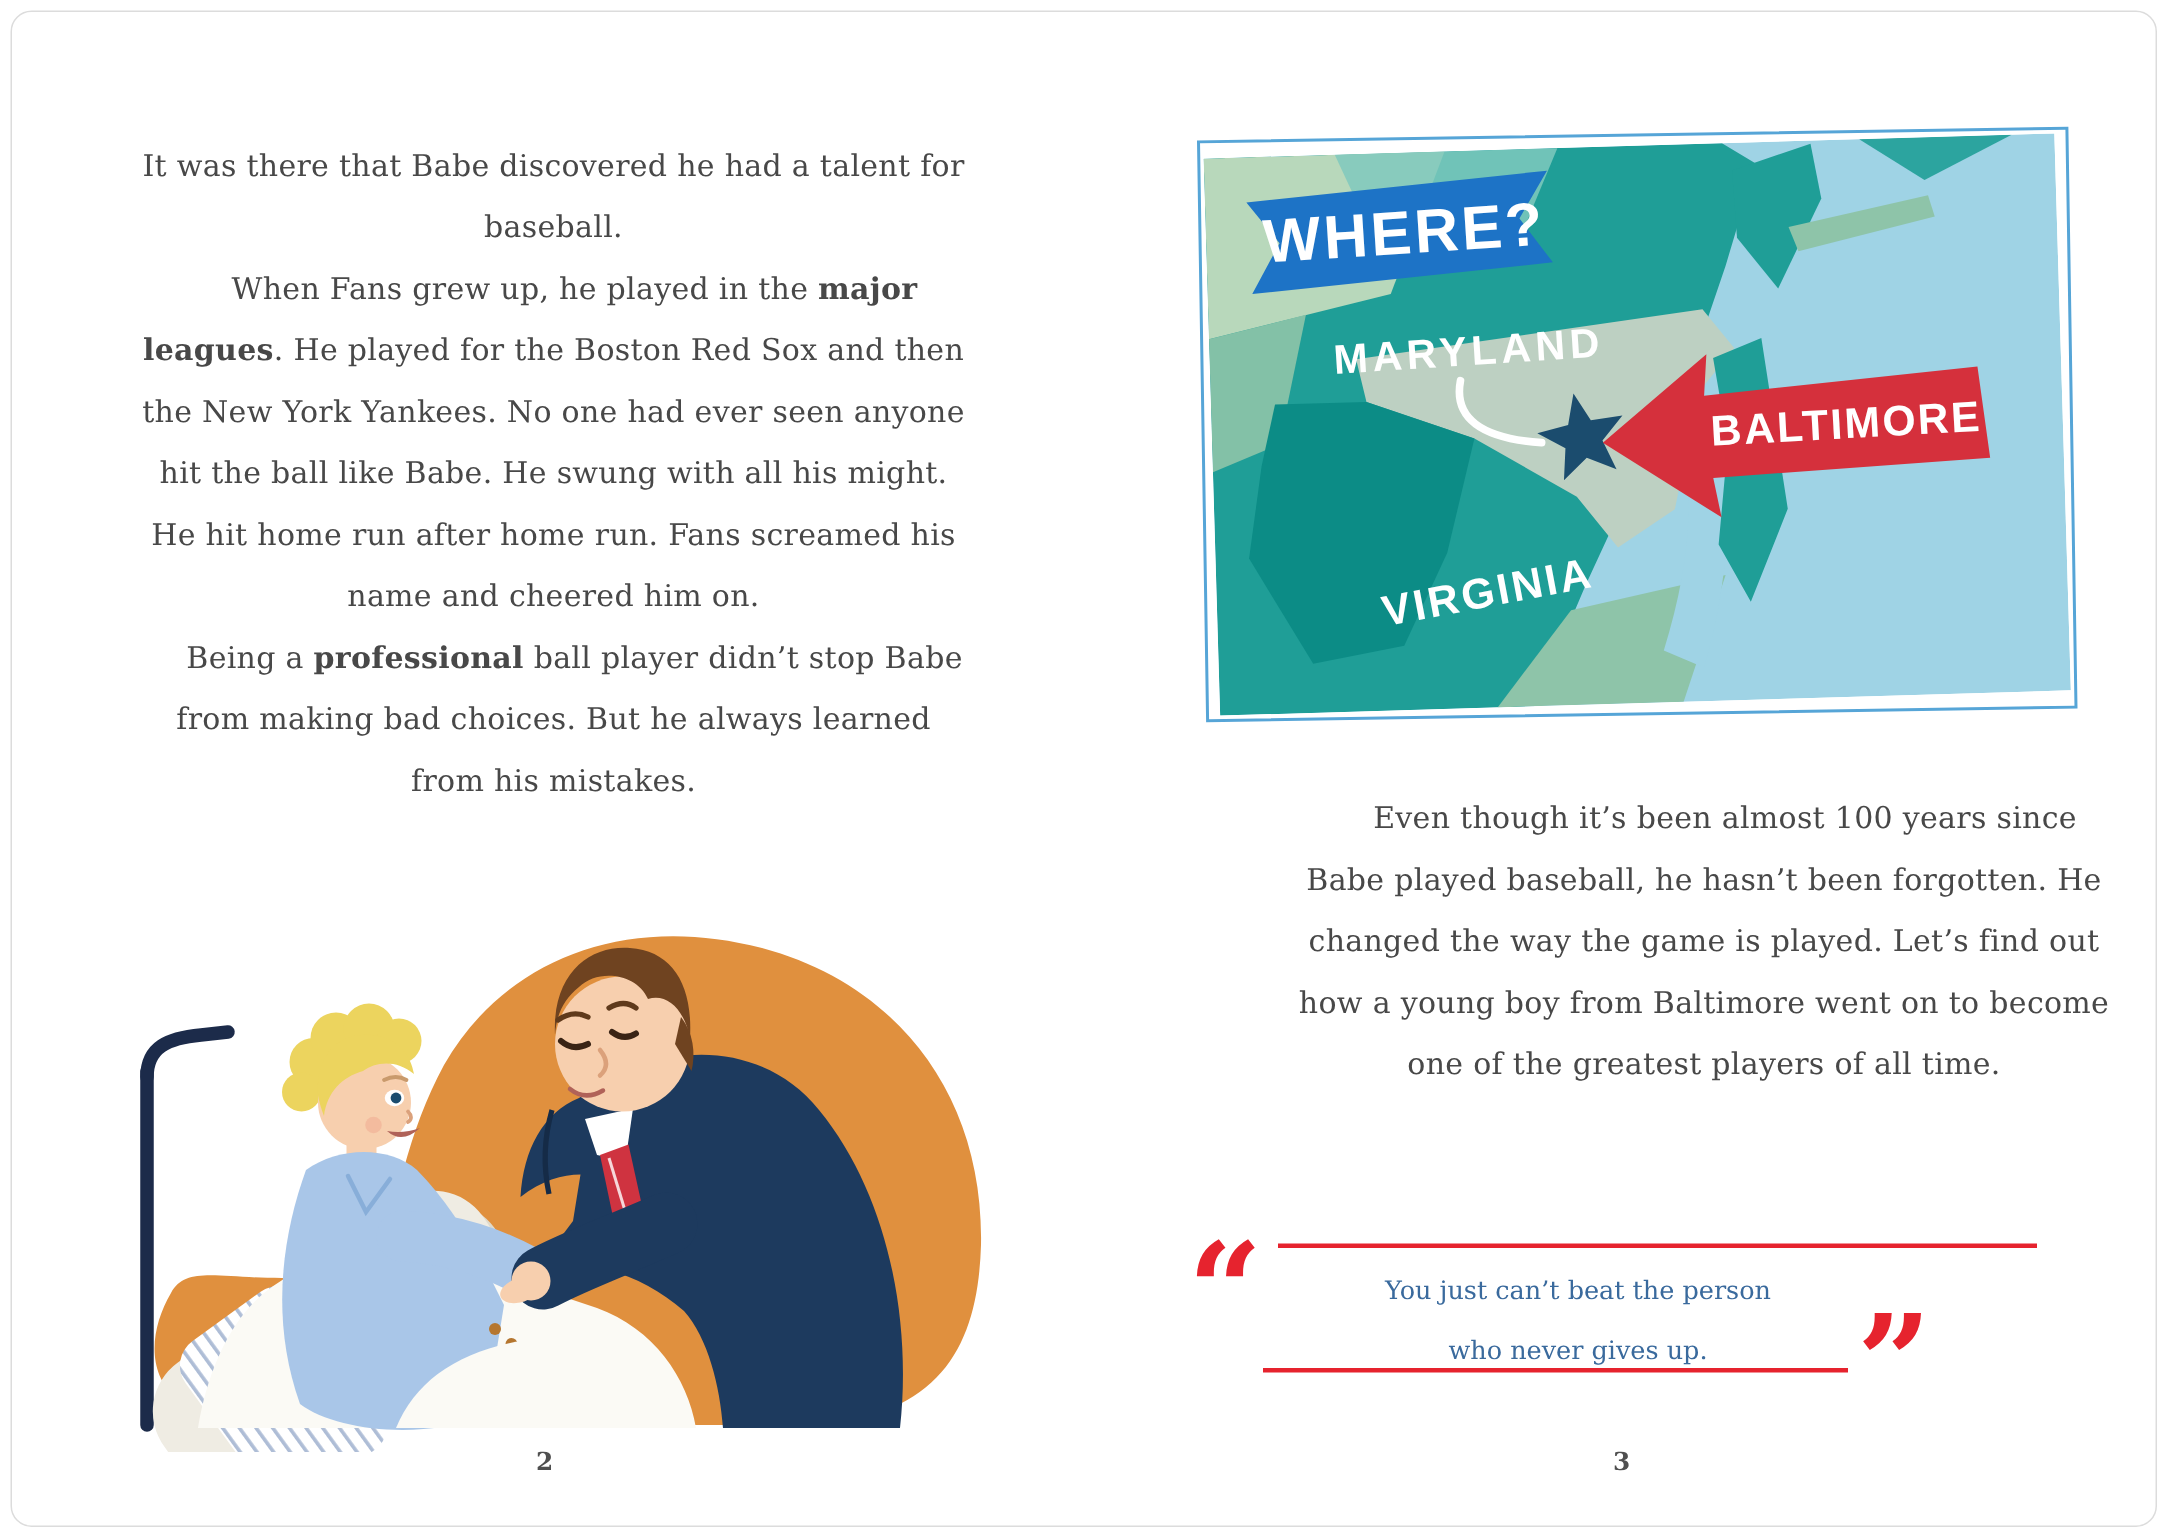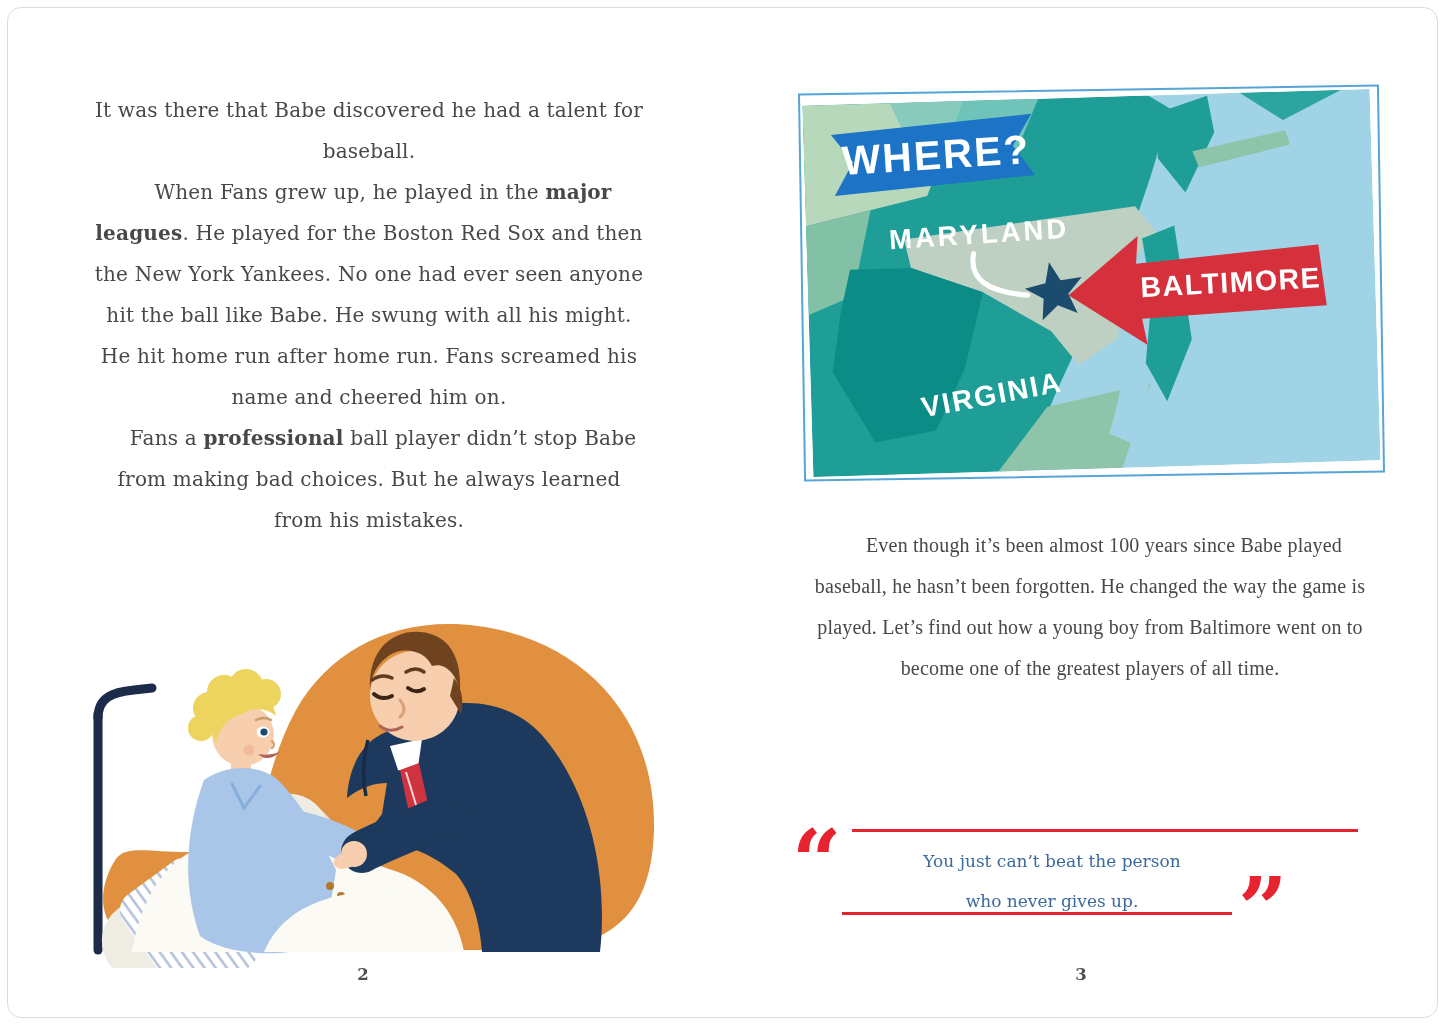--- a/index.html
+++ b/index.html
@@ -30,21 +30,21 @@
   }
   .map-inner{
     width:100%;height:100%;
     transform:rotate(-0.8deg) scale(1.015);transform-origin:50% 50%;
   }
   .map-inner svg{display:block;width:100%;height:100%;}
   .map-label{
     font-family:"Liberation Sans","DejaVu Sans",sans-serif;
     font-weight:bold;fill:#ffffff;
   }
-  .right-text{left:814px;top:525px;width:552px;font-family:Liberation Serif, serif;}
+  .right-text{left:860px;top:525px;width:552px;}
   
   .quote-wrap{position:absolute;left:790px;top:820px;width:578px;height:108px;}
   .quote-rule{position:absolute;height:2.5px;background:var(--accent_red);}
   .rule-top{left:62px;top:9px;width:506px;}
   .rule-bottom{left:52px;top:92px;width:390px;}
   .quote-text{
     position:absolute;left:12px;top:21px;width:500px;text-align:center;
     color:var(--quote_blue);font-size:17px;line-height:40px;
   }
   .qmark{
@@ -66,21 +66,21 @@
 </head>
 <body>
 
 <div class="photo-frame"></div>
 
 <div>
 
   <div class="body-text left-text">
     <p><span>It was there that Babe discovered he had a talent for baseball.</span></p>
     <p class="indent"><span>When Fans grew up, he played in the </span><b>major leagues</b><span>. He played for the Boston Red Sox and then the New York Yankees. No one had ever seen anyone hit the ball like Babe. He swung with all his might. He hit home run after home run. Fans screamed his name and cheered him on.</span></p>
-    <p class="indent"><span>Fans a </span><b>professional</b><span> ball player didn’t stop Babe from making bad choices. But he always learned from his mistakes.</span></p>
+    <p class="indent"><span>Being a </span><b>professional</b><span> ball player didn’t stop Babe from making bad choices. But he always learned from his mistakes.</span></p>
   </div>
 
   <svg class="illustration" viewBox="0 0 614 368">
     <defs>
       <pattern id="pstripe" width="9" height="9" patternUnits="userSpaceOnUse">
         <rect width="9" height="9" fill="#ffffff"></rect>
         <line x1="2.5" y1="0" x2="2.5" y2="9" style="stroke:var(--illo_stripe_blue)" stroke-width="2.4"></line>
       </pattern>
     </defs>
 

